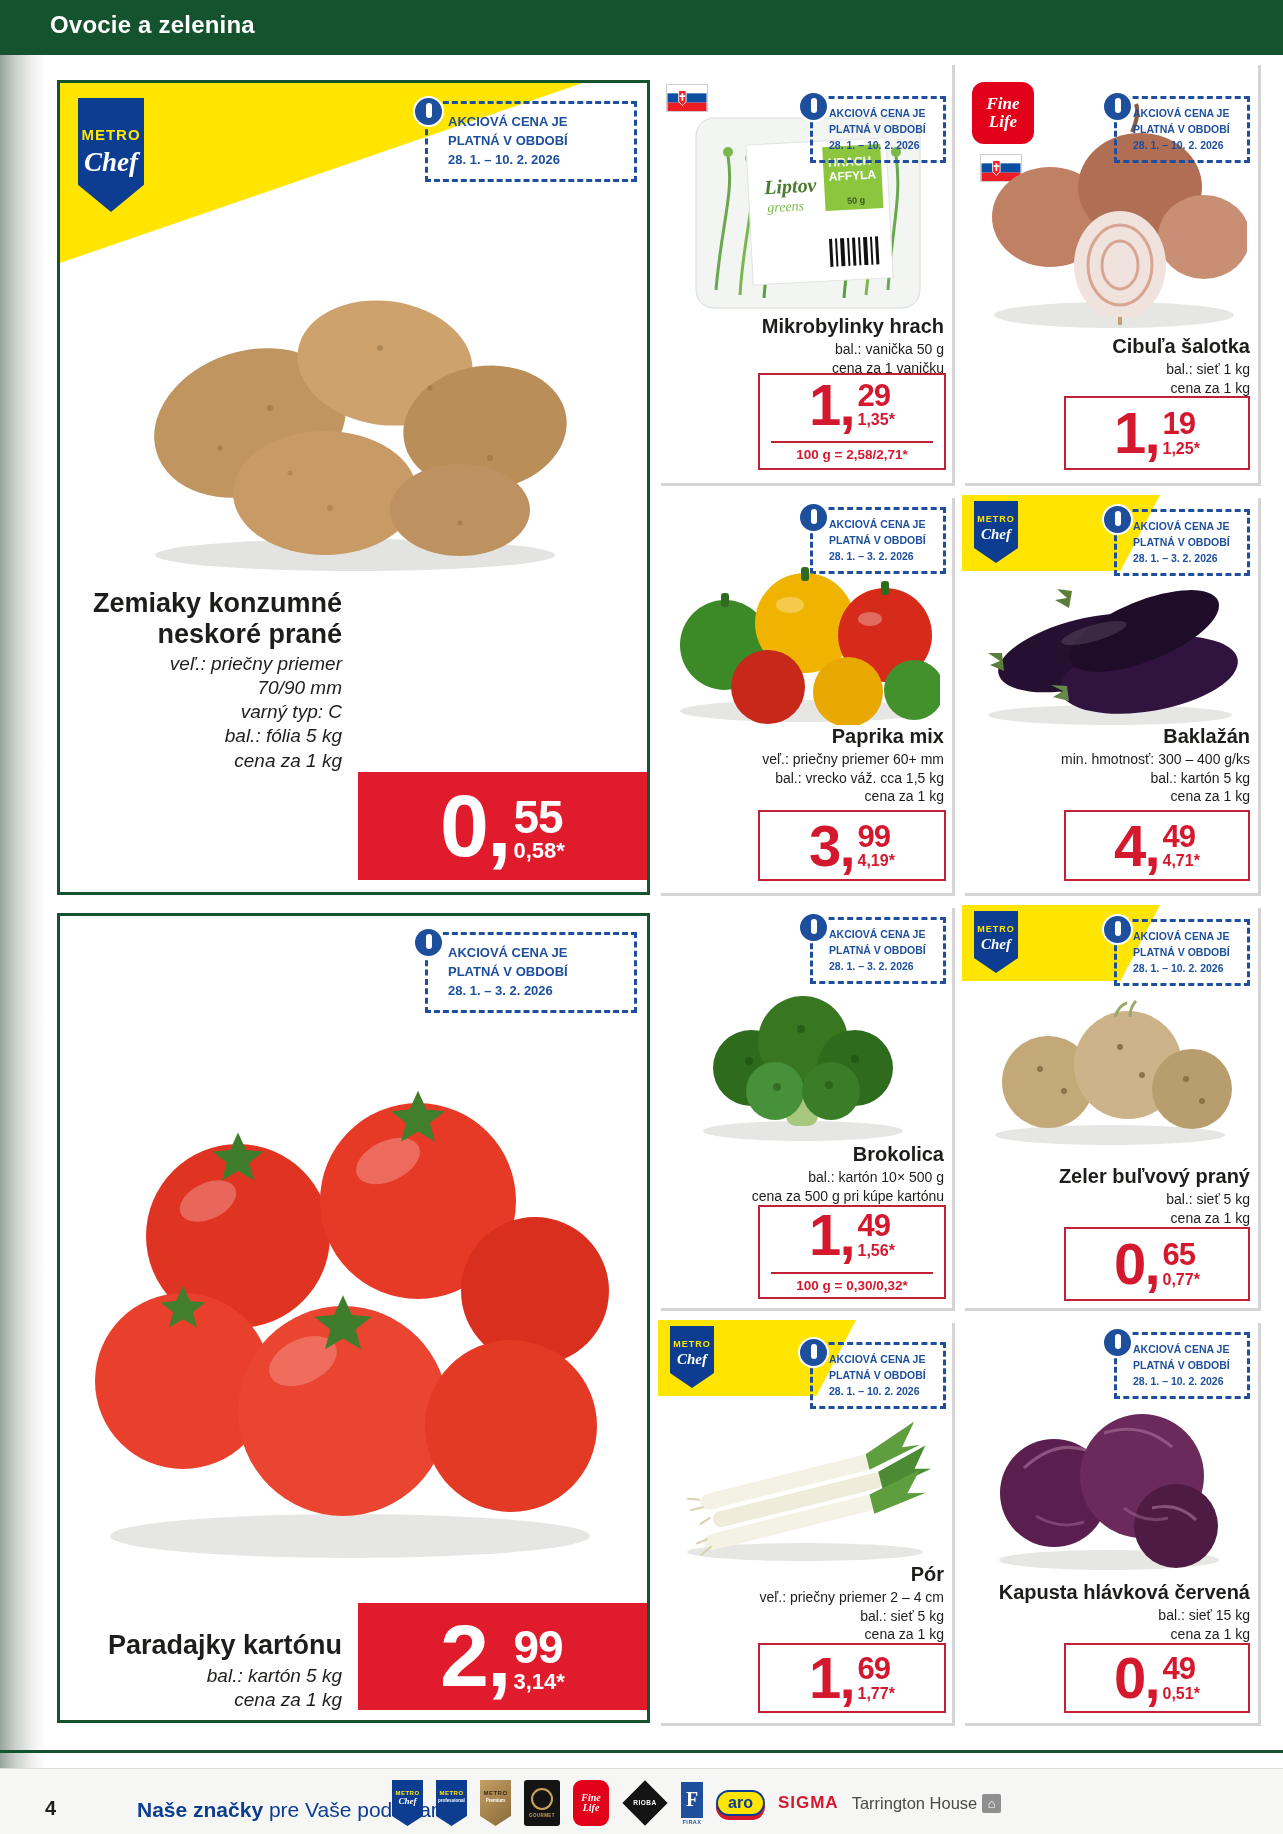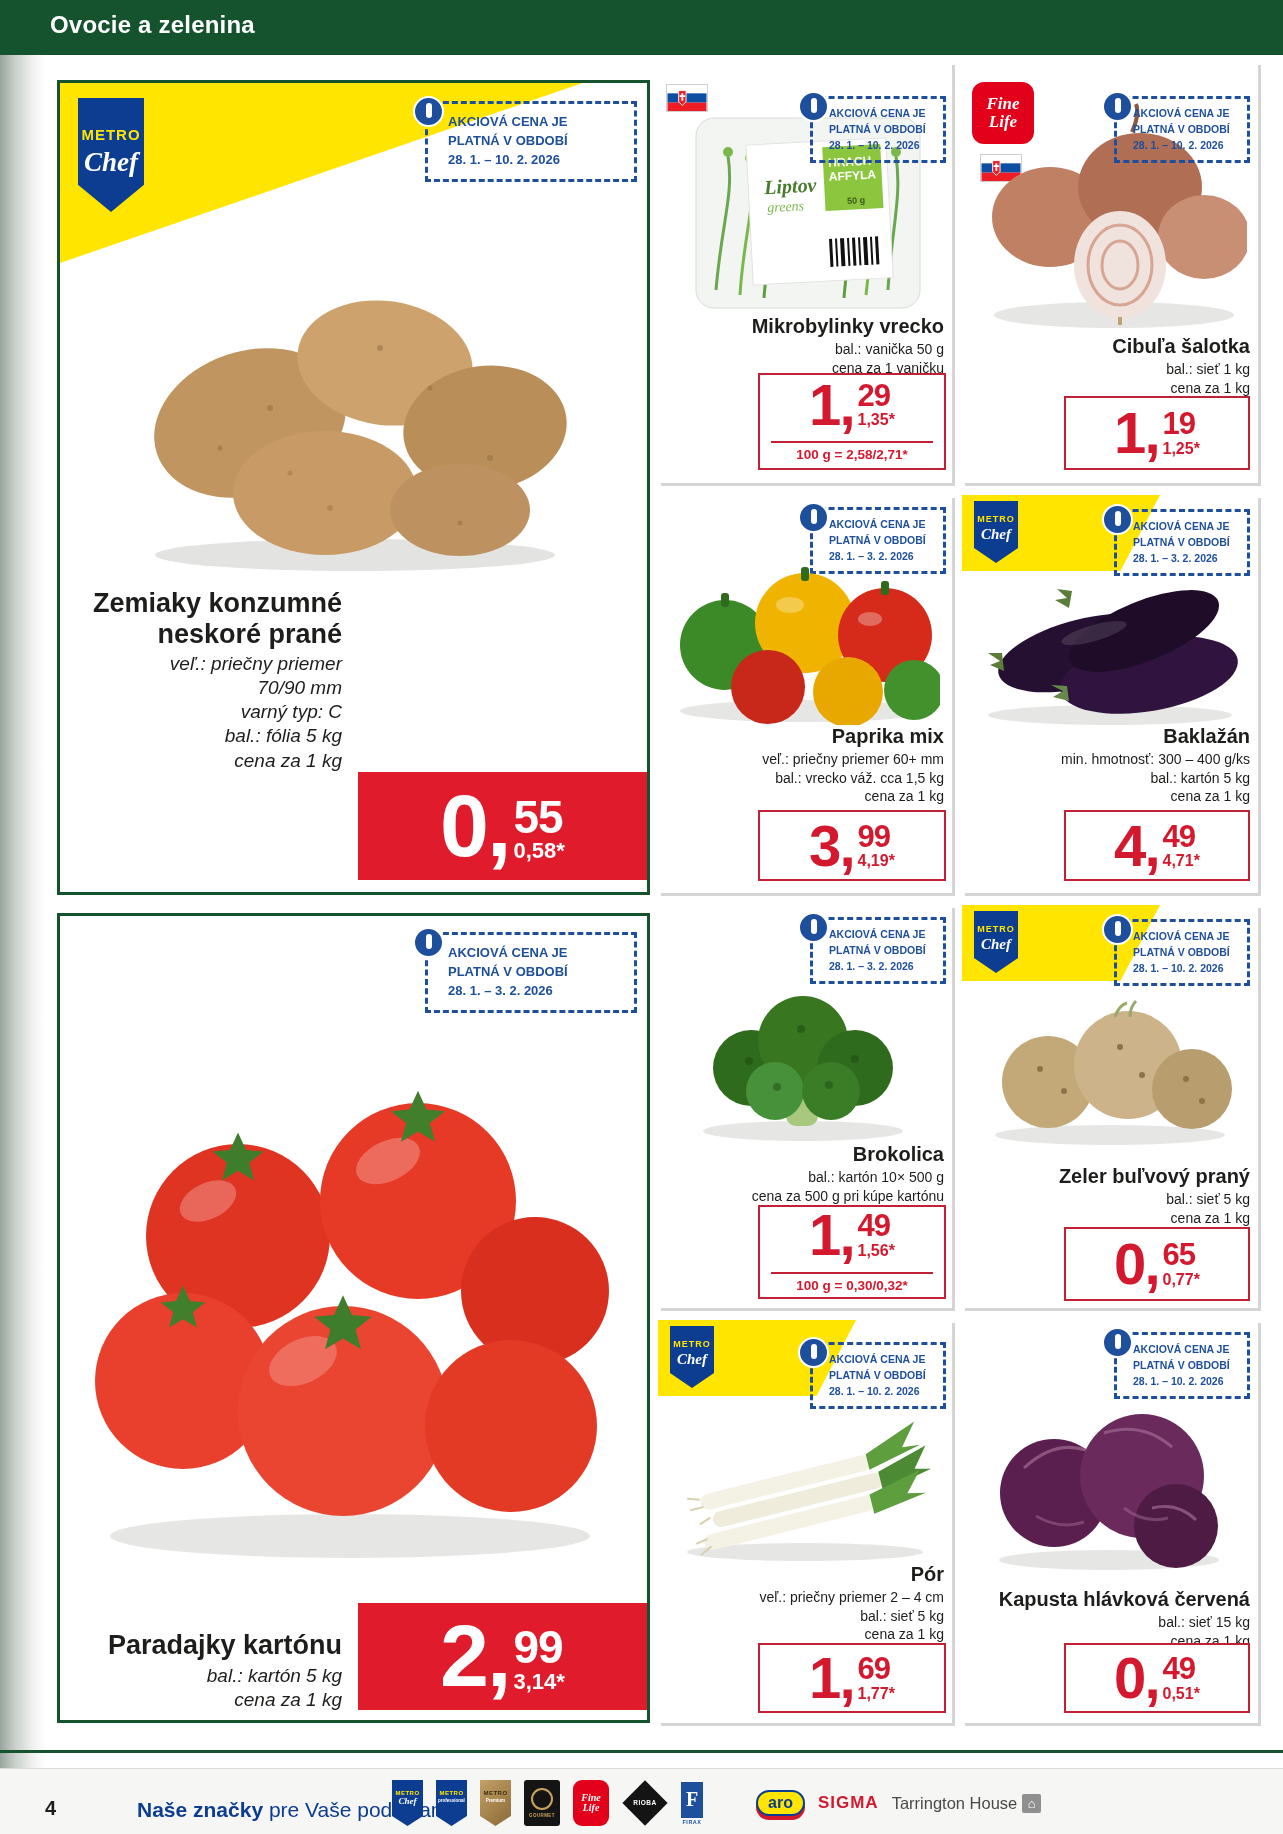--- a/index.html
+++ b/index.html
@@ -98,21 +98,21 @@
     align-items:center;justify-content:center;color:#fff;font-style:italic;font-weight:700;
     font-family:"Liberation Serif",serif;font-size:10px;line-height:1.05;}
   .lg-rioba{width:46px;height:46px;position:relative;}
   .lg-rioba .dia{position:absolute;left:7px;top:7px;width:32px;height:32px;background:#141414;transform:rotate(45deg);}
   .lg-rioba .rt{position:absolute;left:0;top:19px;width:46px;text-align:center;color:#fff;font-size:6.5px;font-weight:700;letter-spacing:.5px;}
   .lg-firax{display:flex;flex-direction:column;align-items:center;}
   .lg-firax .fbox{width:22px;height:36px;background:#1d4f9c;color:#fff;display:flex;align-items:center;justify-content:center;
     font-size:20px;font-weight:700;font-family:"Liberation Serif",serif;}
   .lg-firax .fsub{font-size:5.5px;font-weight:700;color:#1d4f9c;margin-top:1px;letter-spacing:.5px;}
   .lg-aro{background:#ffe500;border:2px solid #0d3d91;border-radius:14px;padding:2px 10px;
-    font-size:16px;font-weight:700;color:#0d3d91;box-shadow:0 4px 0 #d4182e;margin-left:40px;}
+    font-size:16px;font-weight:700;color:#0d3d91;box-shadow:0 4px 0 #d4182e;}
   .lg-sigma{font-size:17px;font-weight:700;color:#d4182e;letter-spacing:1px;}
   .lg-tarr{display:flex;align-items:center;gap:5px;color:#4a4a4a;font-size:16.5px;font-weight:500;}
   .lg-tarr .th-icon{width:19px;height:19px;background:#8f8f8f;color:#fff;display:flex;align-items:center;
     justify-content:center;font-size:13px;border-radius:2px;}
 </style>
 </head>
 <body>
 
 <div class="page">
 
@@ -255,21 +255,21 @@
         <rect x="186" y="150" width="3" height="28" fill="#111"></rect>
       </g>
     </svg>
     <div class="vbox" style="left:152px;top:34px;width:136px;">
       <span class="vi"></span>
       <div>AKCIOVÁ CENA JE</div>
       <div>PLATNÁ V OBDOBÍ</div>
       <div>28. 1. – 10. 2. 2026</div>
     </div>
     <div class="ptext" style="left:8px;top:253px;width:278px;">
-      <div class="pname-sm">Mikrobylinky vrecko</div>
+      <div class="pname-sm">Mikrobylinky hrach</div>
       <div class="pdet-sm">
         <div>bal.: vanička 50 g</div>
         <div>cena za 1 vaničku</div>
       </div>
     </div>
     <div class="pb pb-outline pb-sm" style="left:100px;top:311px;width:188px;height:97px;">
       <div class="price">
         <span class="int"><span>1</span>,</span>
         <span class="frac">
           <span class="dec">29</span>
@@ -542,21 +542,21 @@
       <div>28. 1. – 10. 2. 2026</div>
     </div>
     <svg class="abs" style="left:22px;top:68px;" width="250" height="185" viewBox="0 0 250 185">
       <ellipse cx="125" cy="172" rx="110" ry="10" fill="#e6e6e4"></ellipse>
       <circle cx="70" cy="105" r="54" fill="#5a1f4e"></circle>
       <circle cx="158" cy="88" r="62" fill="#6b2a5c"></circle>
       <circle cx="192" cy="138" r="42" fill="#4e1b44"></circle>
       <path d="M40 80 q30 -28 62 -18 M120 45 q38 -12 68 14 M168 120 q26 -6 44 12" stroke="#a06a92" stroke-width="3" fill="none" opacity=".7"></path>
       <path d="M52 128 q24 14 48 6 M140 120 q20 16 44 10" stroke="#a06a92" stroke-width="3" fill="none" opacity=".5"></path>
     </svg>
-    <div class="ptext" style="left:8px;top:268px;width:280px;">
+    <div class="ptext" style="left:8px;top:261px;width:280px;">
       <div class="pname-sm">Kapusta hlávková červená</div>
       <div class="pdet-sm">
         <div>bal.: sieť 15 kg</div>
         <div>cena za 1 kg</div>
       </div>
     </div>
     <div class="pb pb-outline pb-sm" style="left:102px;top:323px;width:186px;height:70px;">
       <div class="price">
         <span class="int"><span>0</span>,</span>
         <span class="frac">

